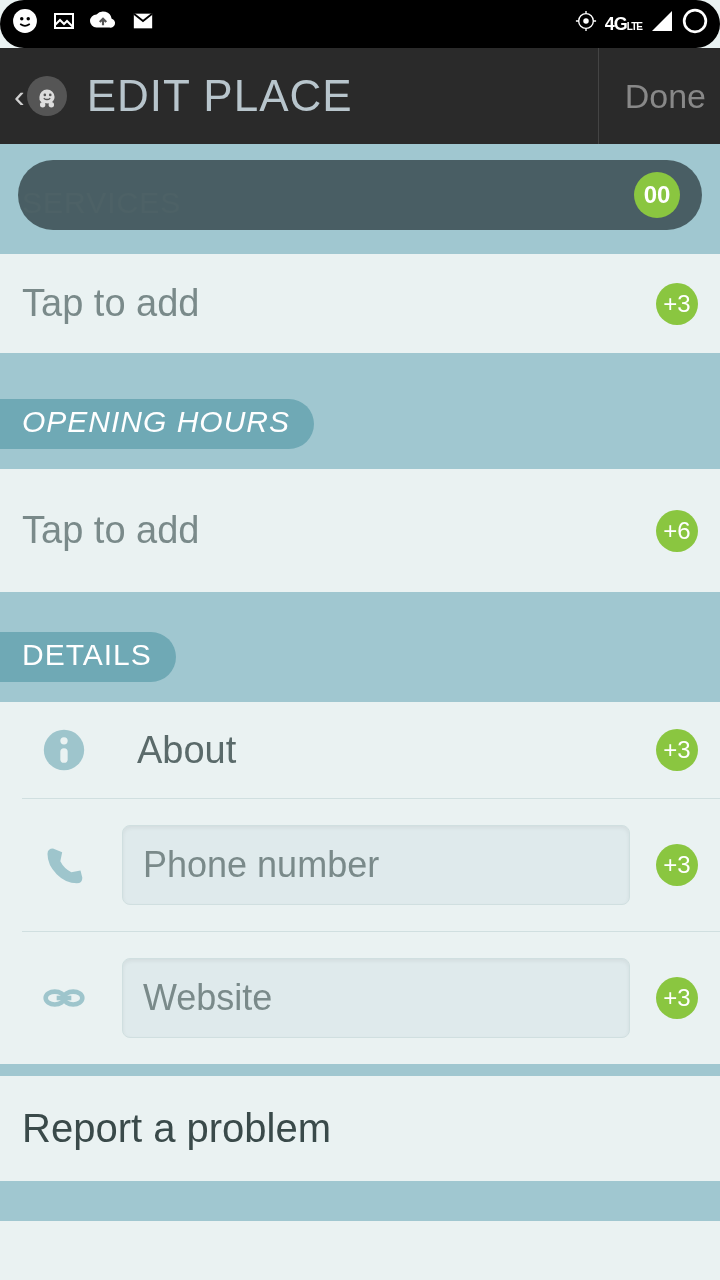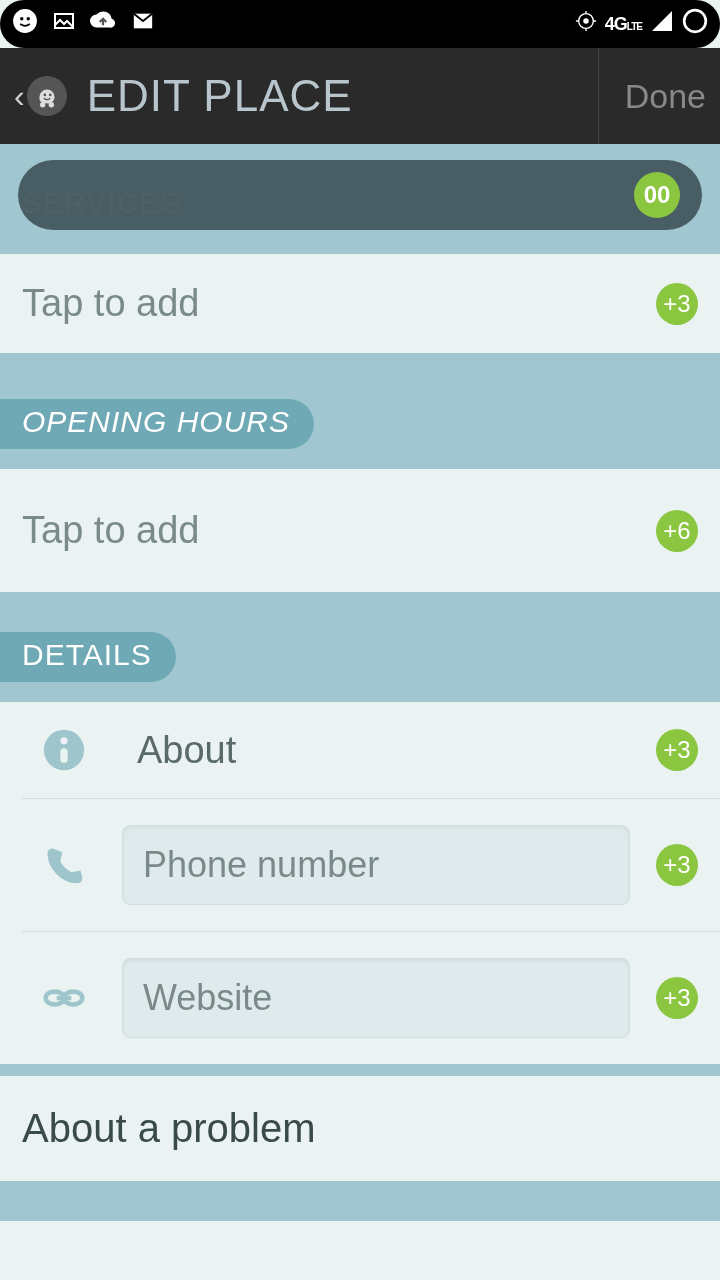--- a/index.html
+++ b/index.html
@@ -262,21 +262,21 @@
           <rect x="16" y="9.5" width="16" height="5" fill="#9ec5cc"></rect>
         </svg>
     </span>
     <input class="detail-input" placeholder="Website" style="">
     <span class="badge">+3</span>
   </div>
 </div>
 
 <div class="dense-divider"></div>
 
-<div class="report-row">About a problem</div>
+<div class="report-row">Report a problem</div>
 
 <div class="dense-divider" style="height:40px;"></div>
 
 <span class="services-label-under">SERVICES</span>
 
 <div class="toast">
   <span class="toast-badge">00</span>
 </div>
 
 </body></html>

